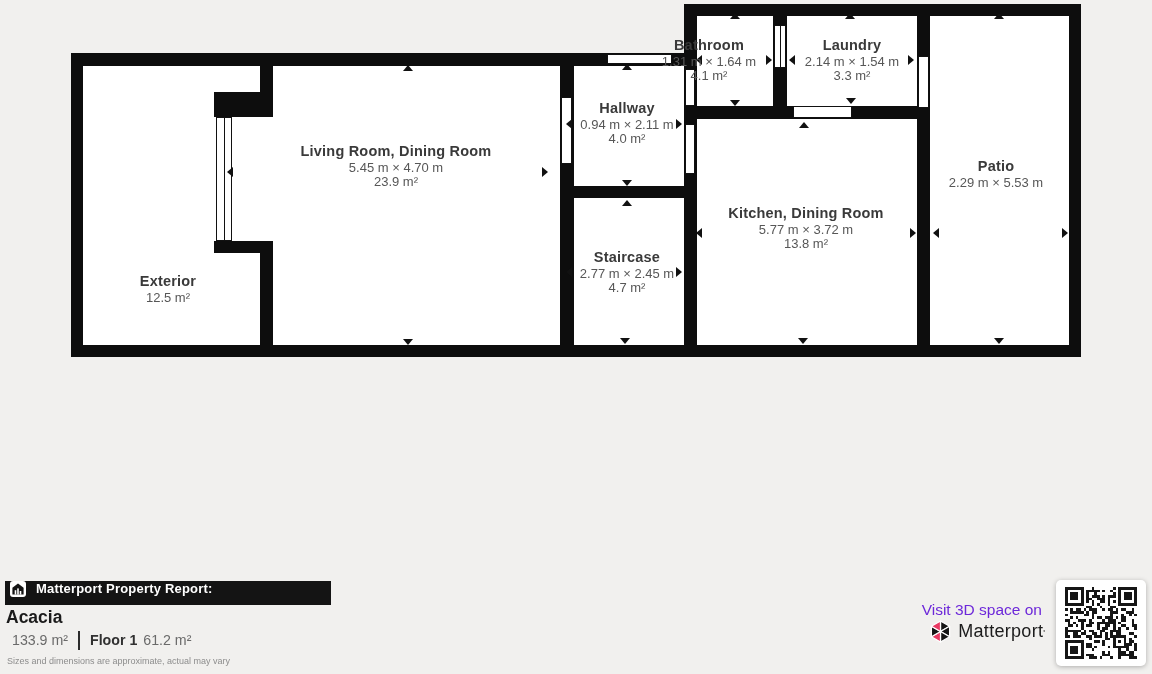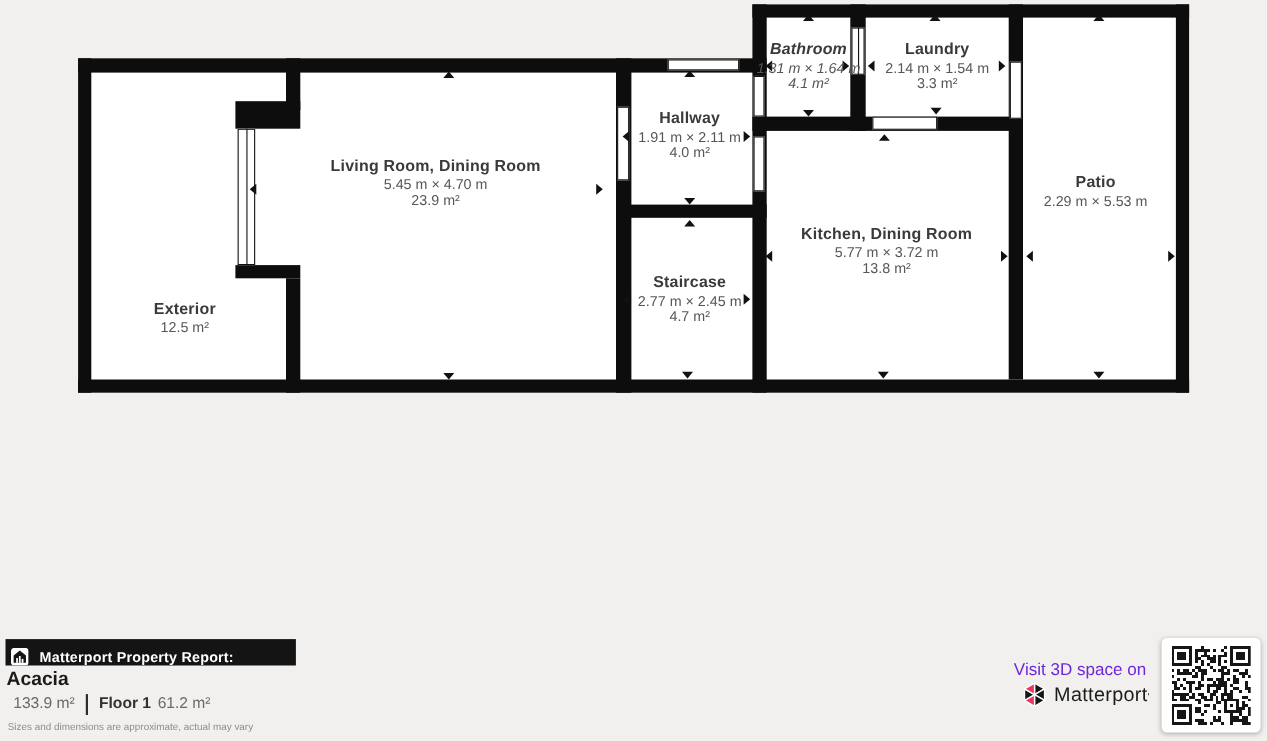--- a/index.html
+++ b/index.html
@@ -19,22 +19,22 @@
   .au,.ad,.al,.ar { position:absolute; width:0; height:0; }
   .au { border-left:5px solid transparent; border-right:5px solid transparent; border-bottom:6px solid #111; }
   .ad { border-left:5px solid transparent; border-right:5px solid transparent; border-top:6px solid #111; }
   .al { border-top:5px solid transparent; border-bottom:5px solid transparent; border-right:6px solid #111; }
   .ar { border-top:5px solid transparent; border-bottom:5px solid transparent; border-left:6px solid #111; }
   
   .room { position:absolute; transform:translateX(-50%); text-align:center; white-space:nowrap; z-index:5; }
   .rname { font-size:14.5px; font-weight:bold; color:#3a3a3a; line-height:17px; letter-spacing:.2px; }
   .rdims, .rarea { font-size:13px; color:#575757; line-height:13px; margin-top:1px; }
   
-  .rep-bar { position:absolute; left:5px; top:581px; width:264px; height:24px; background:#141414;
-             display:flex; align-items:flex-end; padding-left:5px; }
+  .rep-bar { position:absolute; left:5px; top:581px; width:326px; height:24px; background:#141414;
+             display:flex; align-items:flex-start; padding-left:5px; }
   .rep-bar-icon { width:16px; height:16px; margin-right:10px; display:inline-flex; }
   .rep-bar-text { color:#ffffff; font-size:13px; font-weight:bold; letter-spacing:.2px; }
   .prop-name { position:absolute; left:6px; top:607px; font-size:17.5px; font-weight:bold; color:#1b1b1b; }
   .gfa-row { position:absolute; left:6px; top:629px; height:22px; display:flex; align-items:center; font-size:14.2px; }
   .gfa-label, .floor-label { font-weight:bold; color:#313131; }
   .gfa-value, .floor-value { color:#6a6a6a; margin-left:6px; }
   .gfa-sep { width:2px; height:19px; background:#2c2c2c; margin:0 10px; }
   .disclaimer { position:absolute; left:7px; top:656px; font-size:9px; color:#8d8d8d; }
   
   .visit-text { position:absolute; left:880px; top:601px; width:162px; text-align:right;
@@ -125,31 +125,31 @@
   </div>
 
   <div class="room" style="left:396px;top:143px;">
     <div class="rname">Living Room, Dining Room</div>
     <div class="rdims">5.45 m × 4.70 m</div>
     <div class="rarea">23.9 m²</div>
   </div>
 
   <div class="room" style="left:627px;top:100px;">
     <div class="rname">Hallway</div>
-    <div class="rdims">1.91 m × 2.11 m</div>
+    <div class="rdims">0.94 m × 2.11 m</div>
     <div class="rarea">4.0 m²</div>
   </div>
 
   <div class="room" style="left:627px;top:249px;">
     <div class="rname">Staircase</div>
     <div class="rdims">2.77 m × 2.45 m</div>
     <div class="rarea">4.7 m²</div>
   </div>
 
-  <div class="room" style="left:735px;top:37px;font-style:italic;">
+  <div class="room" style="left:709px;top:37px;">
     <div class="rname">Bathroom</div>
     <div class="rdims">1.31 m × 1.64 m</div>
     <div class="rarea">4.1 m²</div>
   </div>
 
   <div class="room" style="left:852px;top:37px;">
     <div class="rname">Laundry</div>
     <div class="rdims">2.14 m × 1.54 m</div>
     <div class="rarea">3.3 m²</div>
   </div>

